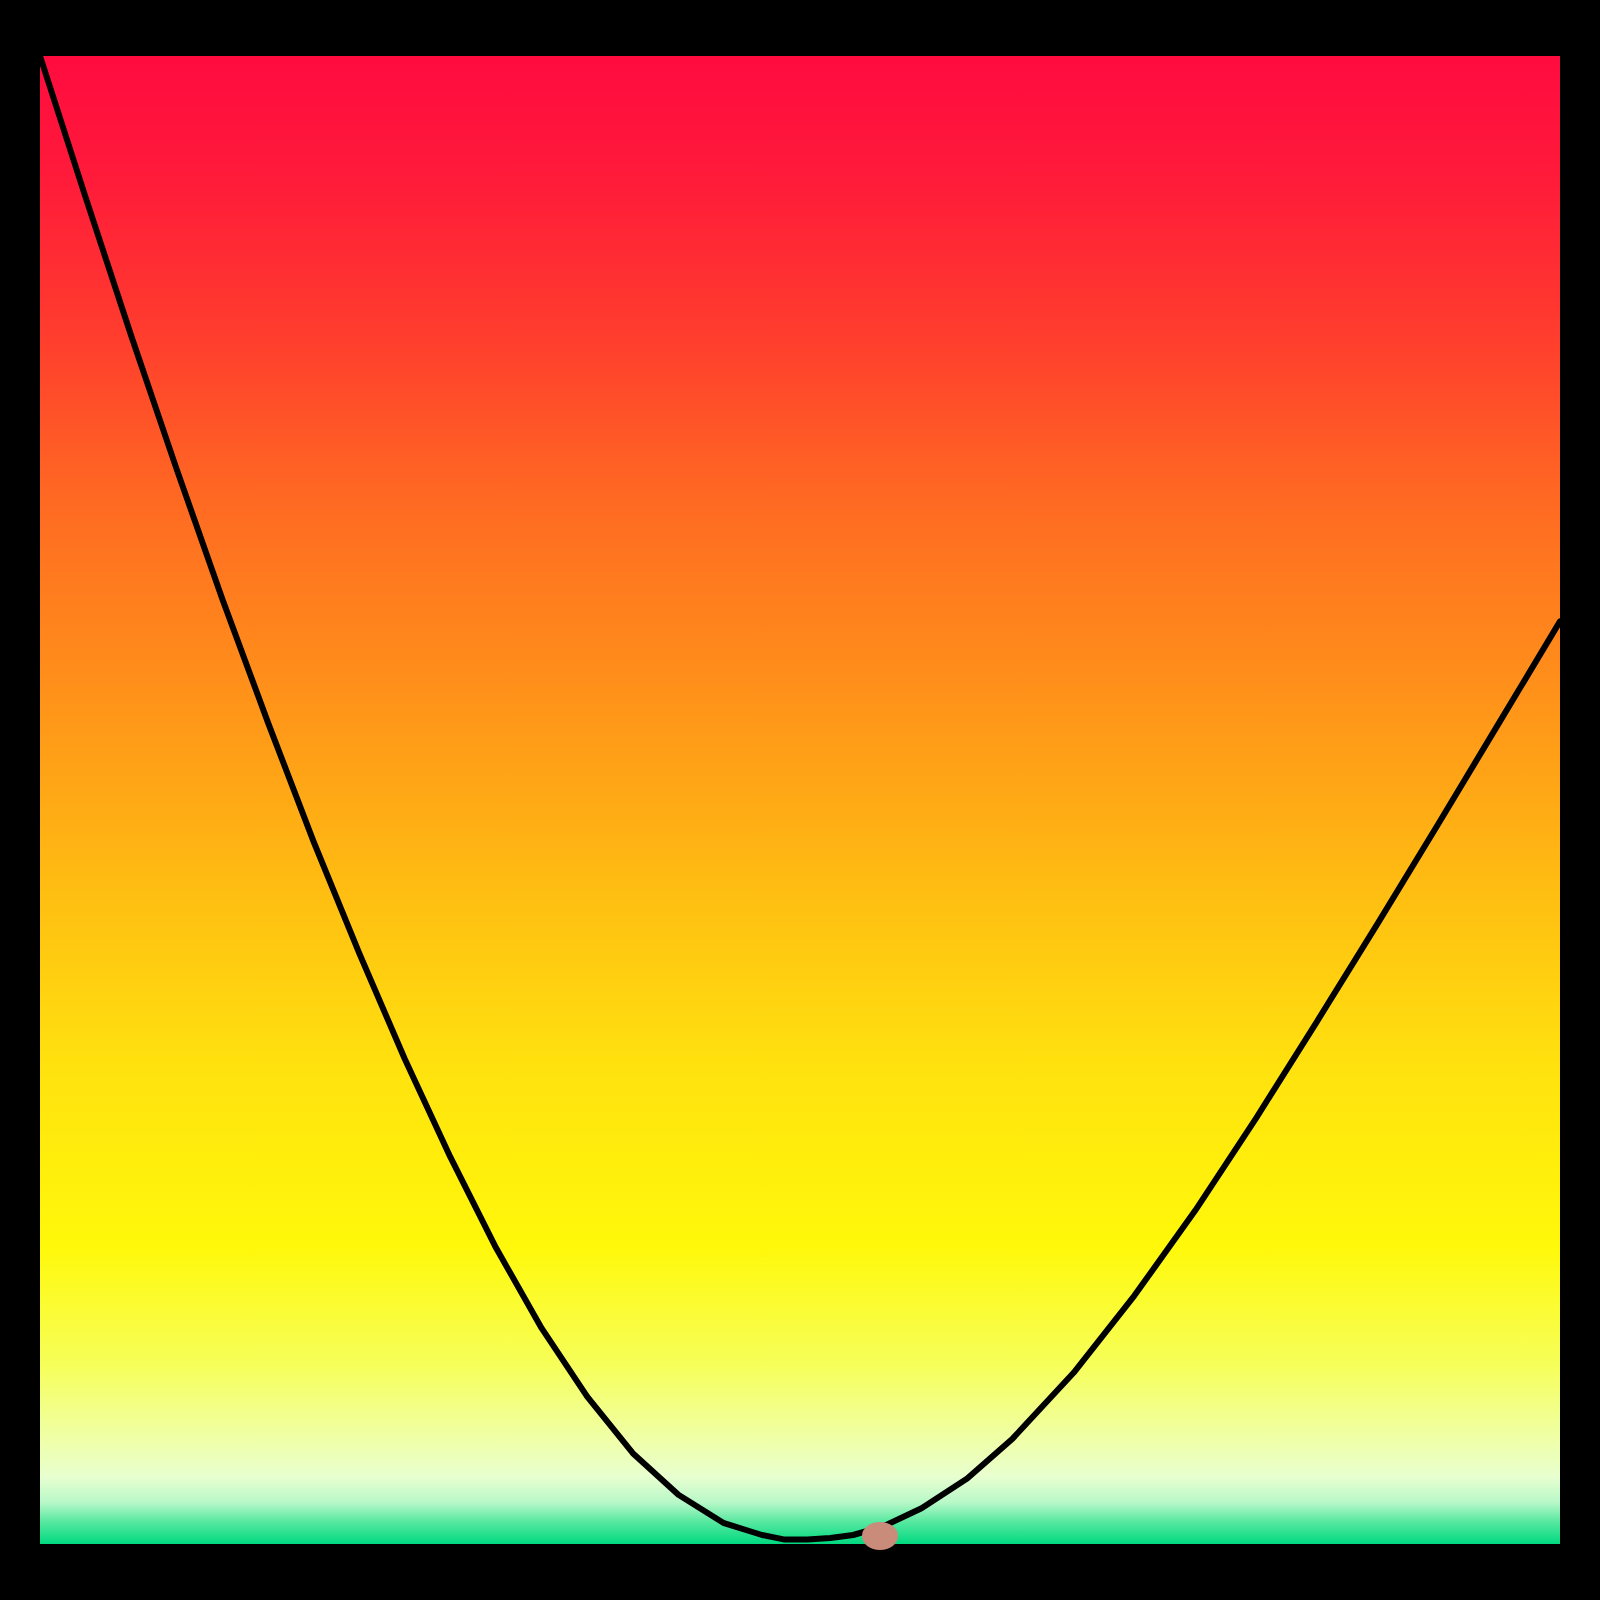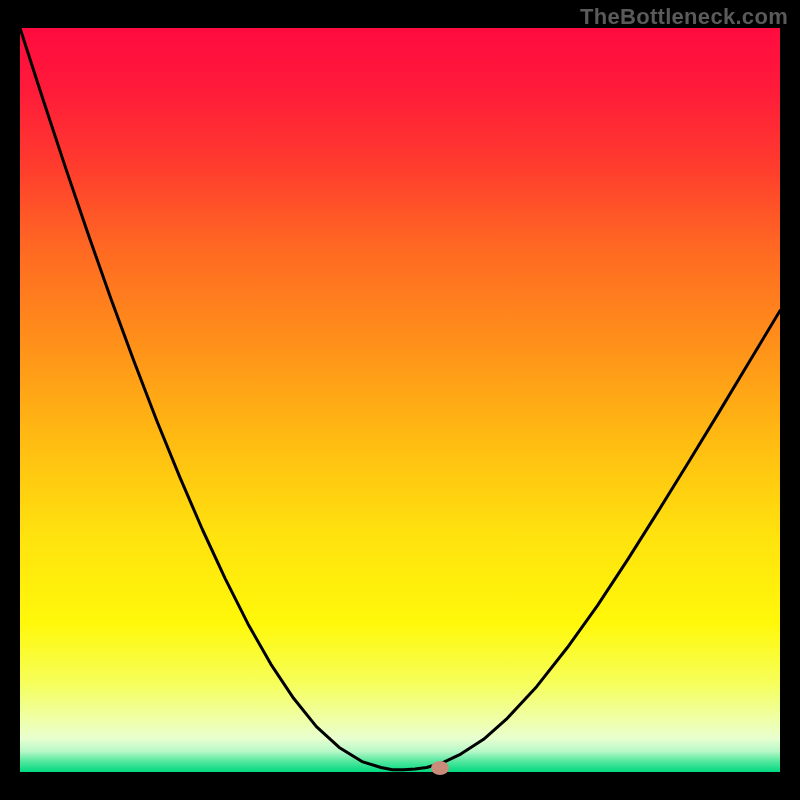--- a/index.html
+++ b/index.html
@@ -52,21 +52,20 @@
     border-radius: 50%;
     z-index: 25;
     transform: translate(-50%, -50%);
   }
 </style>
 </head>
 <body>
 
 <div class="frame">
 
-  <div class="watermark">TheBottleneck.com</div>
 
   <div class="plot-area" id="plot-area" style="background: linear-gradient(rgb(255, 11, 63) 0%, rgb(255, 26, 58) 8%, rgb(255, 58, 46) 18%, rgb(255, 106, 34) 30%, rgb(255, 143, 26) 42%, rgb(255, 186, 18) 55%, rgb(255, 226, 14) 68%, rgb(255, 248, 10) 80%, rgb(246, 255, 90) 88%, rgb(239, 255, 168) 93%, rgb(232, 255, 208) 95.5%, rgb(184, 248, 200) 97.2%, rgb(88, 232, 160) 98.5%, rgb(0, 217, 128) 100%);"></div>
 
   <svg class="curve" id="curve-svg" viewBox="0 0 760 744" preserveAspectRatio="none">
     <path id="curve-path" d="M0.0 0.0 L22.8 70.7 L45.6 139.9 L68.4 206.8 L91.2 271.6 L114.0 333.3 L136.8 392.8 L159.6 448.6 L182.4 501.5 L205.2 550.6 L228.0 595.9 L250.8 636.1 L273.6 670.3 L296.4 698.6 L319.2 719.4 L342.0 733.6 L361.0 739.5 L372.4 741.8 L383.8 741.8 L395.2 741.0 L406.6 739.5 L421.8 735.1 L440.8 726.1 L463.6 711.3 L486.4 691.2 L516.8 658.4 L547.2 619.8 L577.6 577.3 L608.0 531.2 L638.4 482.9 L668.8 433.8 L699.2 383.9 L729.6 333.3 L760.0 282.7" fill="none" stroke-width="3" stroke-linecap="round" stroke-linejoin="round" stroke="#000000"></path>
   </svg>
 
   <div class="marker" id="marker" style="left: 440px; top: 768px; background: rgb(201, 139, 122);"></div>
 
 </div>

